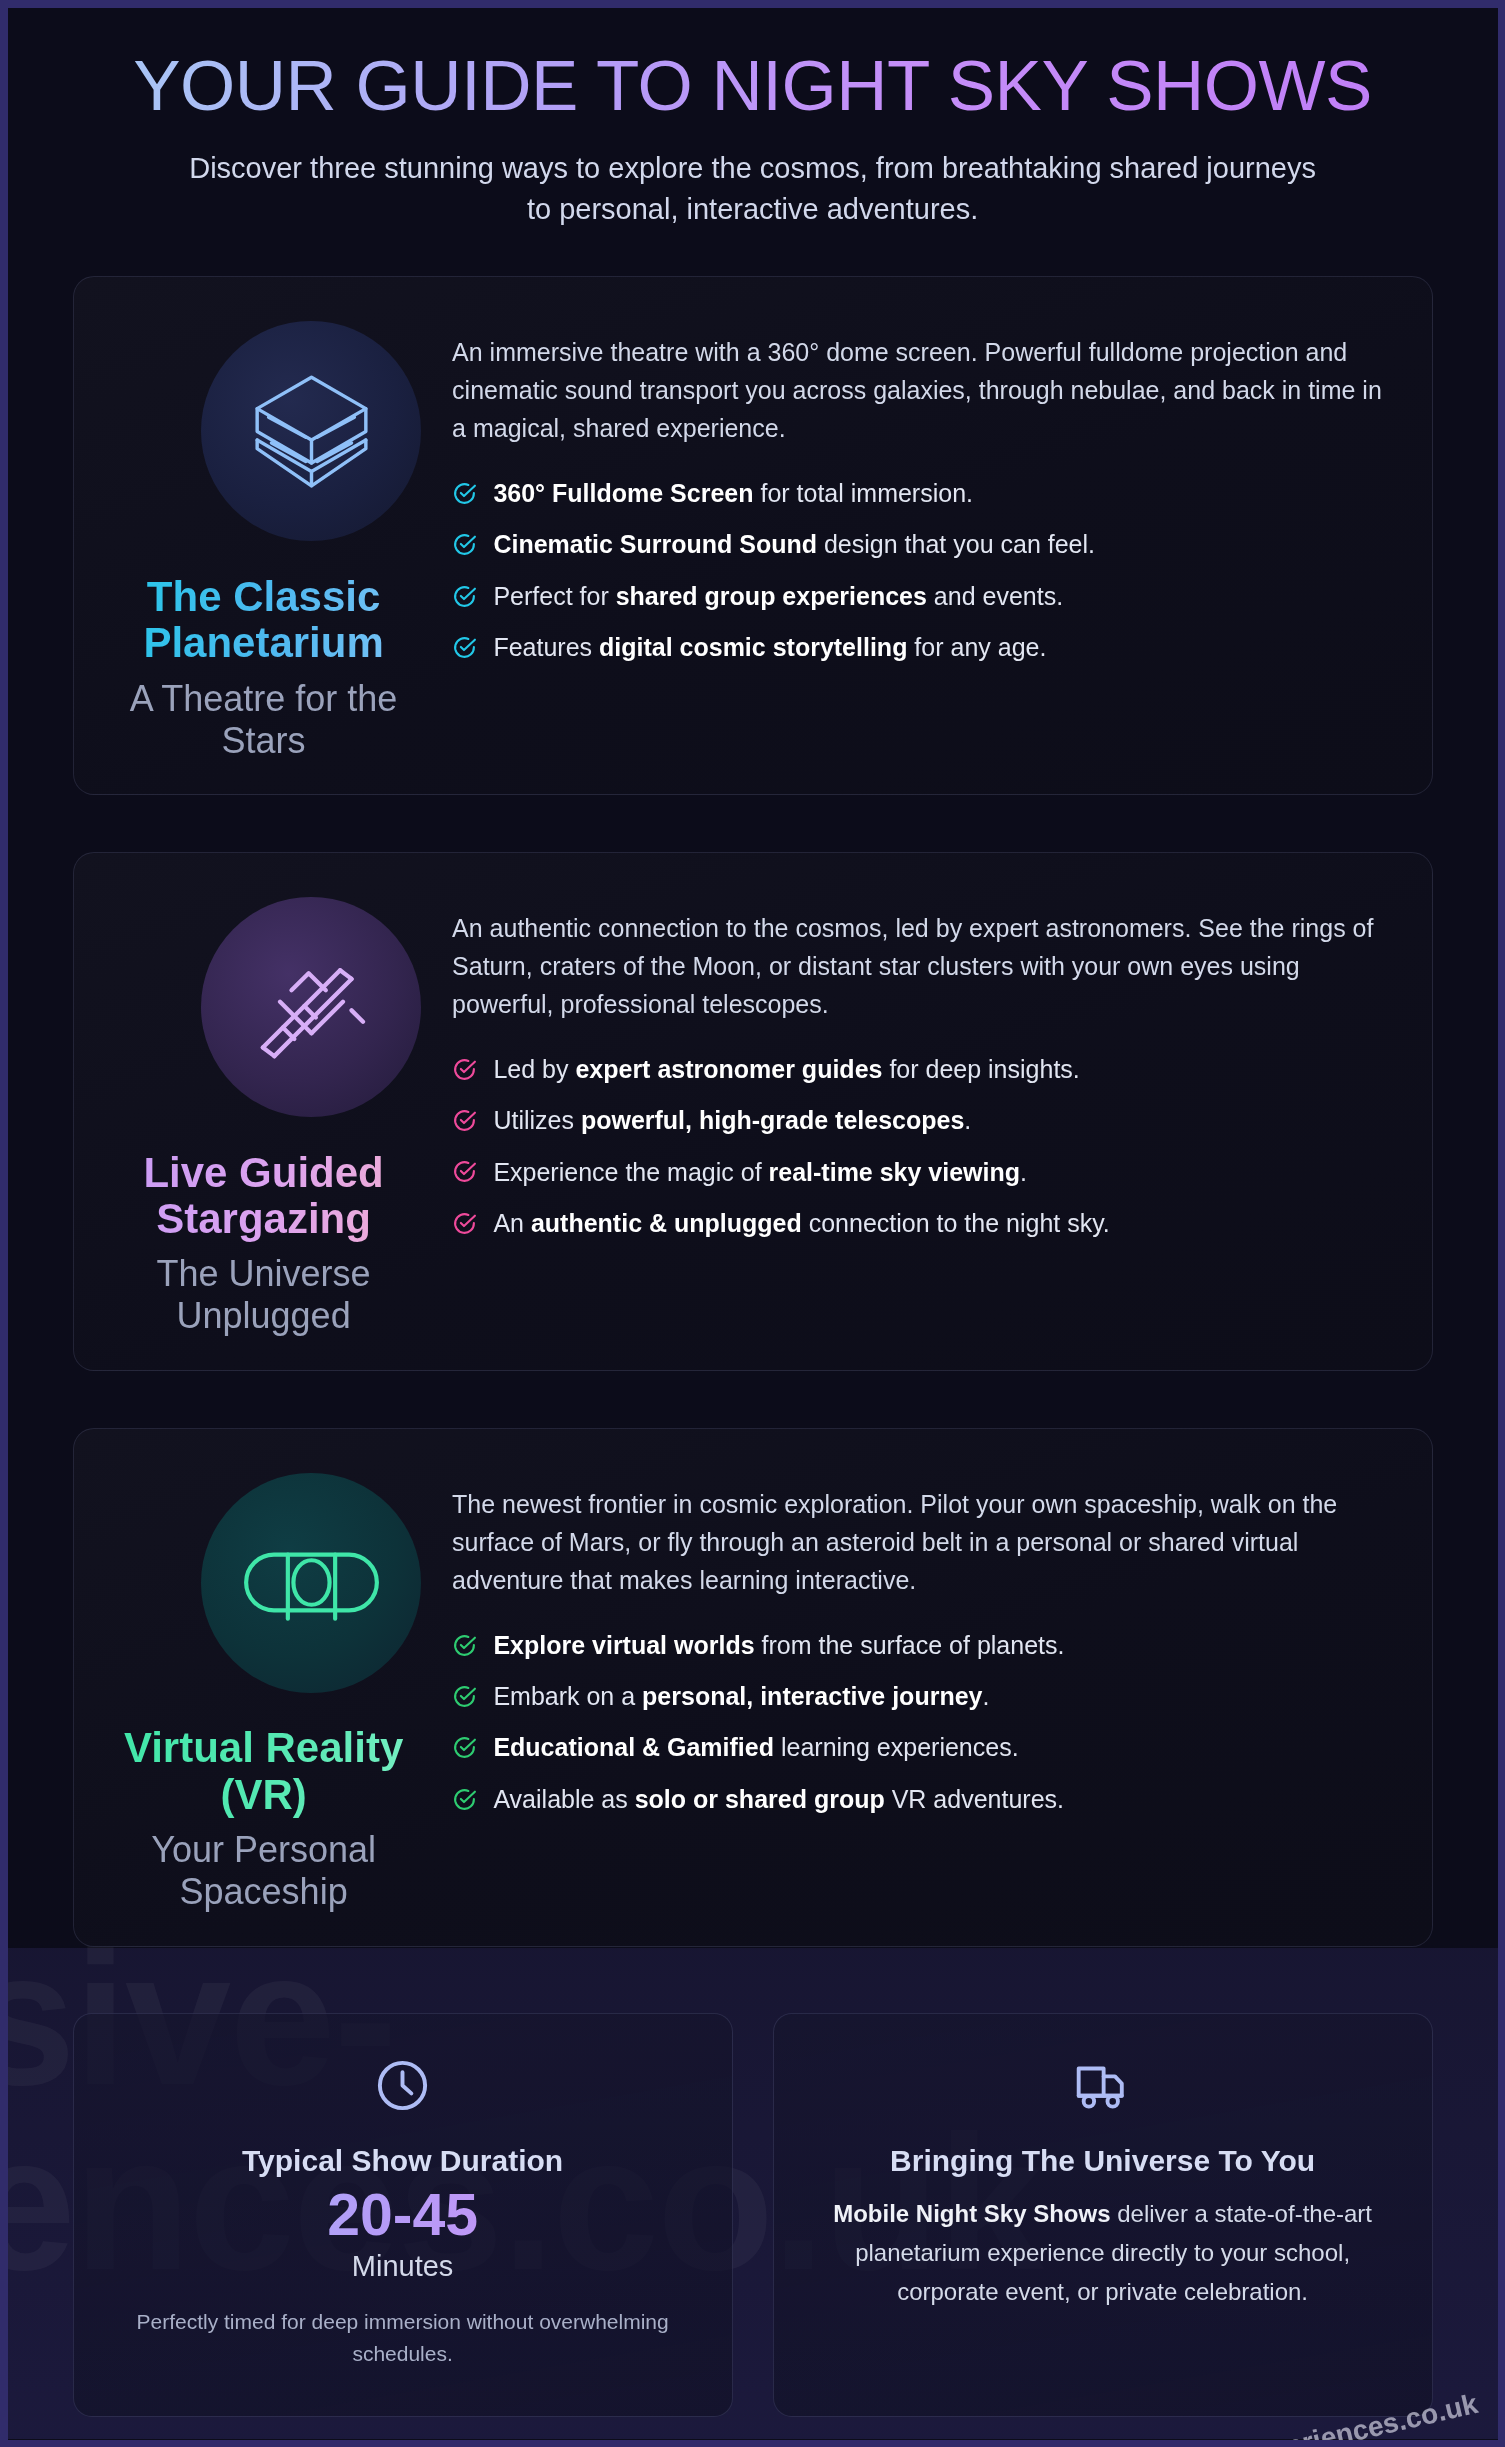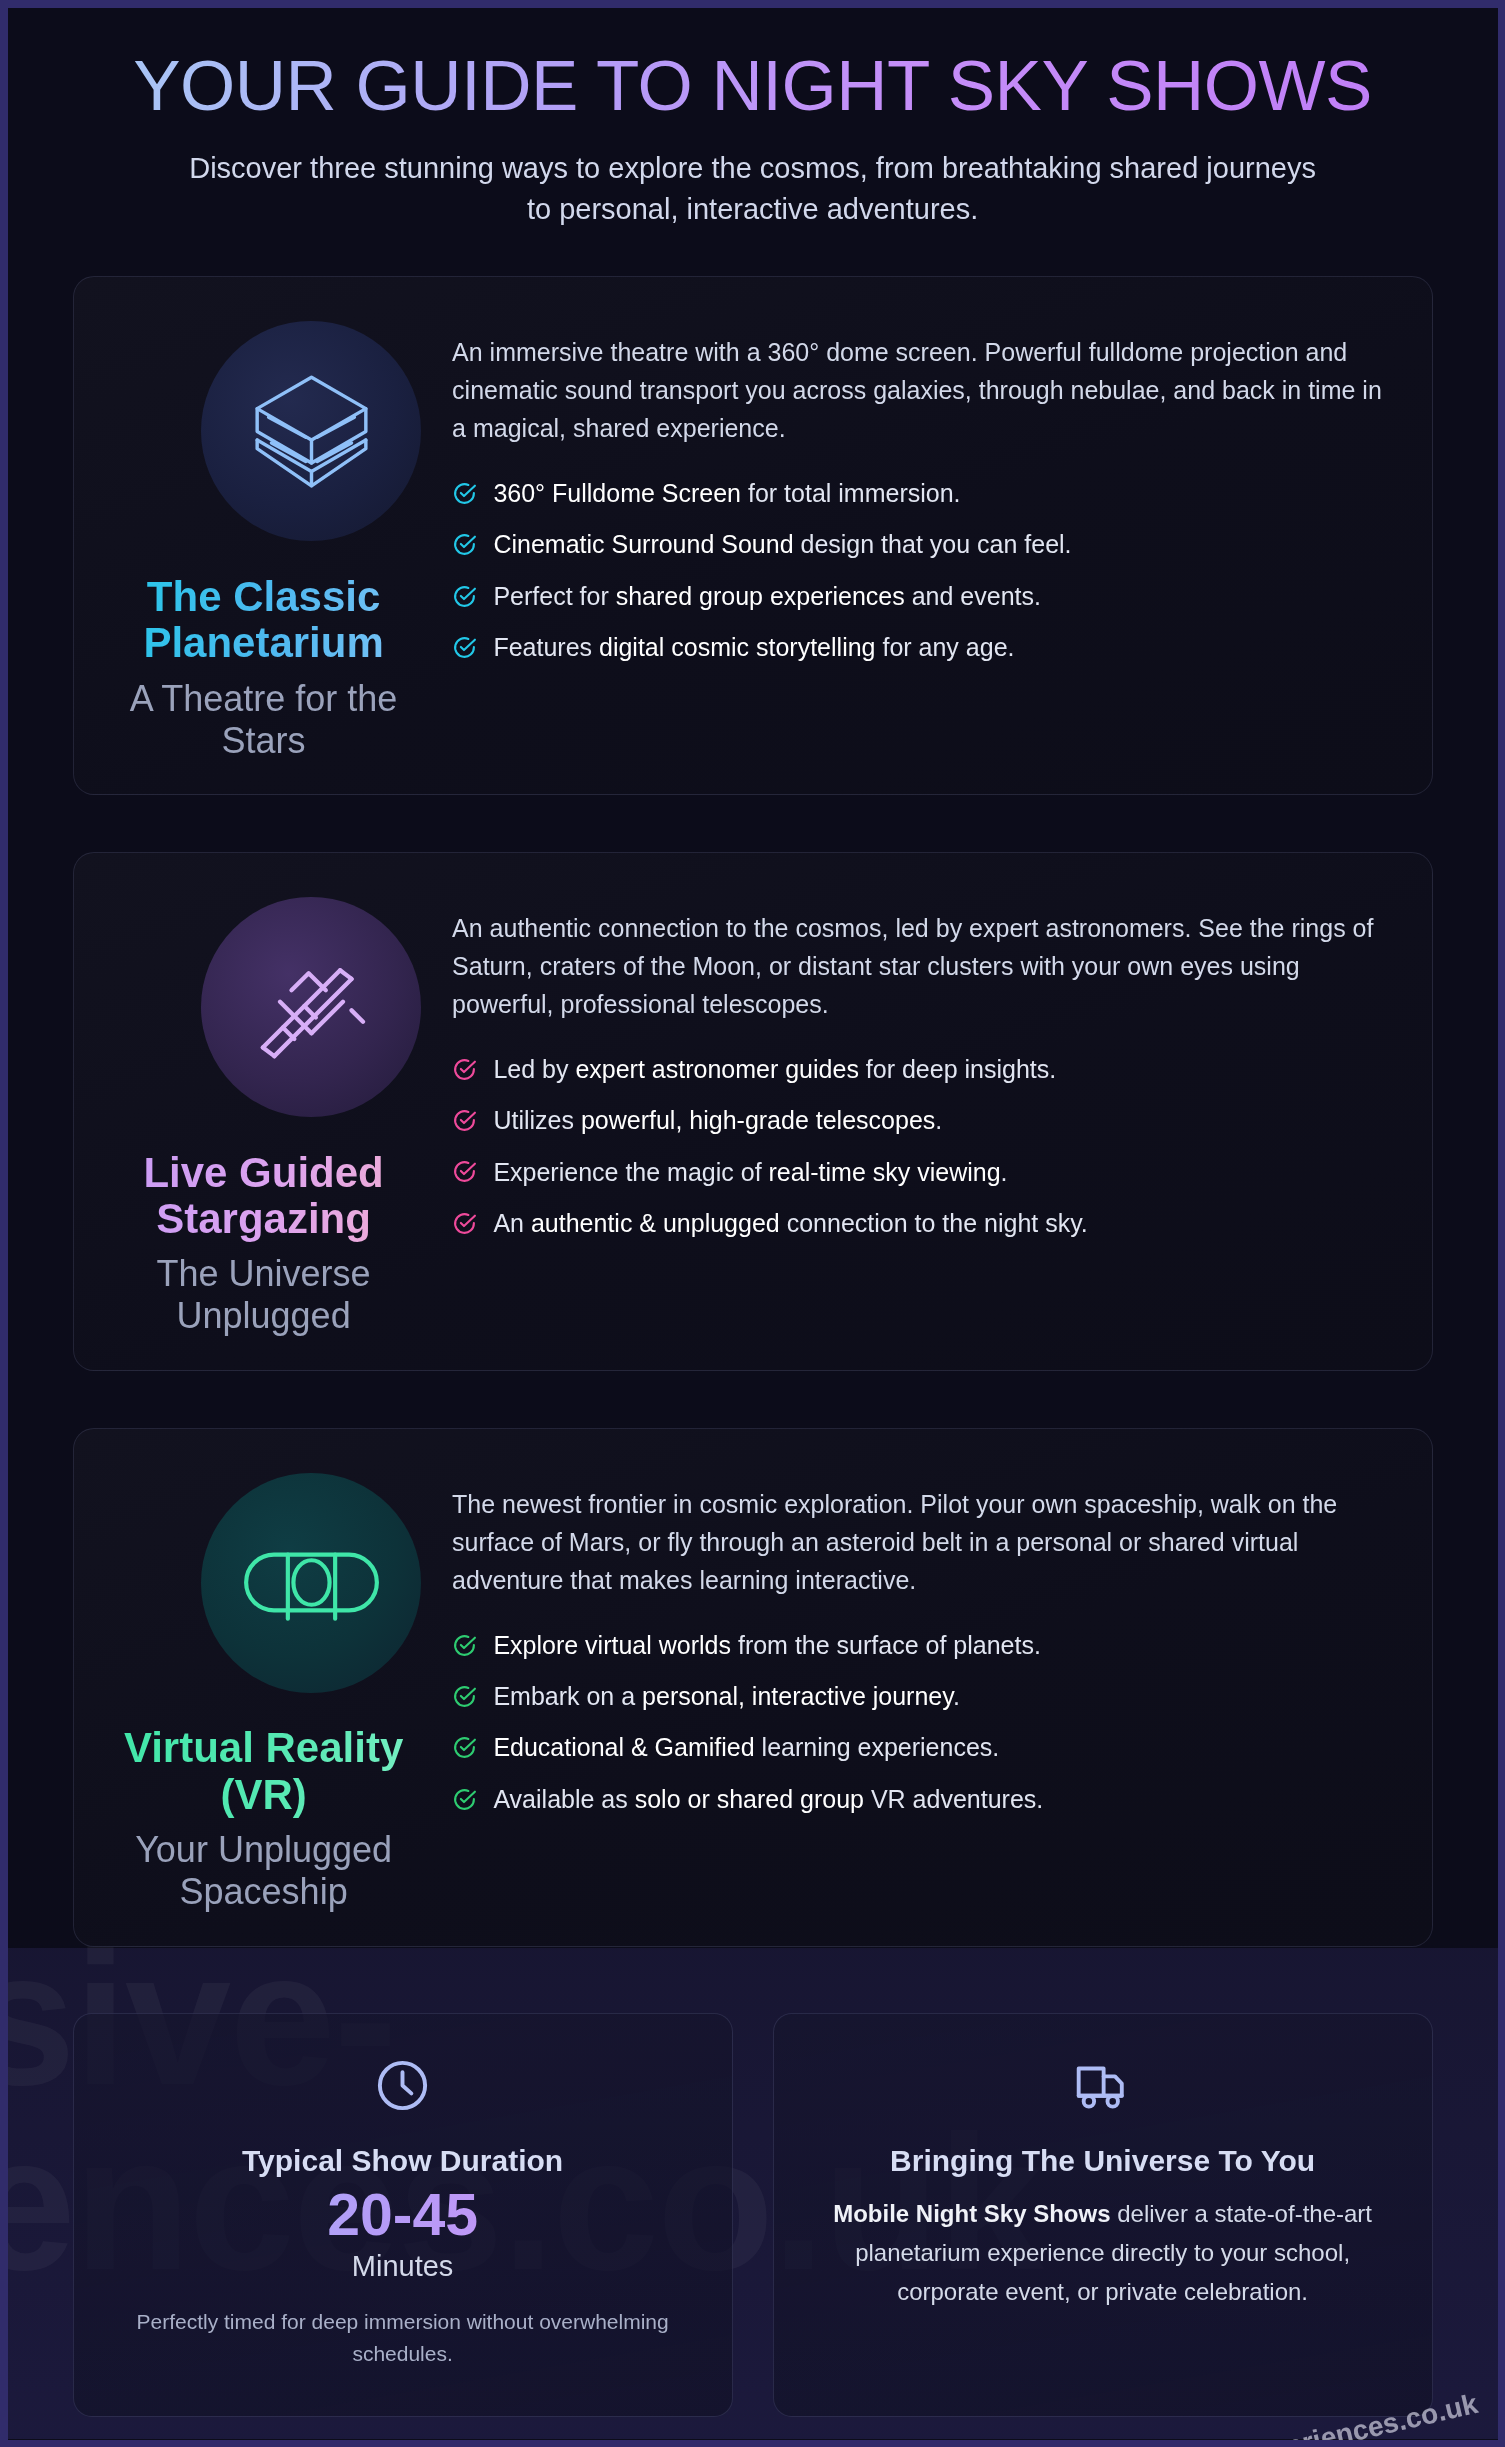--- a/index.html
+++ b/index.html
@@ -95,21 +95,21 @@
     background:linear-gradient(100deg,#3fe6a8 0%,#56e9b3 55%,#7af0c4 100%);
     -webkit-background-clip:text; background-clip:text;
     -webkit-text-fill-color:transparent; color:transparent;
   }
   .card-sub { margin-top:11.5px; font-size:36px; color:#9aa2bb; text-align:center; }
   .card-right { flex:1; padding:29px 17px 0 31px; }
   .card-desc { font-size:25px; line-height:1.52; color:#d3d9ea; }
   .feature-list { margin-top:31px; list-style:none; }
   .feature-item { display:flex; align-items:flex-start; margin-bottom:20px; font-size:25px; color:#e2e6f2; line-height:1.25; }
   .feature-icon { flex:0 0 auto; width:25px; height:25px; margin-right:16.3px; margin-top:2.9px; }
-  .feature-text b { font-weight:normal; color:#fff; }
+  .feature-text b { font-weight:bold; color:#fff; }
   
   .bottom { position:relative; z-index:4; padding:9.6px 65px 0; display:flex; gap:40px; }
   .panel {
     flex:1;
     background:linear-gradient(170deg, rgba(22,21,46,0.72) 0%, rgba(17,17,38,0.66) 100%);
     border:1px solid rgba(140,145,200,0.18);
     border-radius:19px;
     padding:42px 34px 46px;
     text-align:center;
   }
@@ -255,21 +255,21 @@
           <svg width="153" height="153" viewBox="0 0 110 80" fill="none" stroke="#3fe6a8" stroke-width="3" stroke-linecap="round" stroke-linejoin="round">
             <rect x="8" y="20" width="94" height="40" rx="20"></rect>
             <path d="M38 20 L38 60"></path>
             <path d="M72 20 L72 60"></path>
             <ellipse cx="55" cy="40" rx="13" ry="16"></ellipse>
             <path d="M38 60 L38 66"></path>
             <path d="M72 60 L72 66"></path>
           </svg>
         </div>
         <div class="card-title">Virtual Reality (VR)</div>
-        <div class="card-sub">Your Unplugged Spaceship</div>
+        <div class="card-sub">Your Personal Spaceship</div>
       </div>
       <div class="card-right">
         <p class="card-desc">The newest frontier in cosmic exploration. Pilot your own spaceship, walk on the surface of Mars, or fly through an asteroid belt in a personal or shared virtual adventure that makes learning interactive.</p>
         <ul class="feature-list">
           <li class="feature-item">
             <span class="feature-icon"><svg viewBox="0 0 24 24" width="25" height="25" fill="none" stroke="#2ecc71" stroke-width="2" stroke-linecap="round" stroke-linejoin="round">
                   <path d="M21 11.5V12a9 9 0 11-5.3-8.2"></path>
                   <path d="M8.5 11.5l3 3L22 4.5"></path>
                 </svg></span>
             <span class="feature-text"><b>Explore virtual worlds</b> from the surface of planets.</span>

